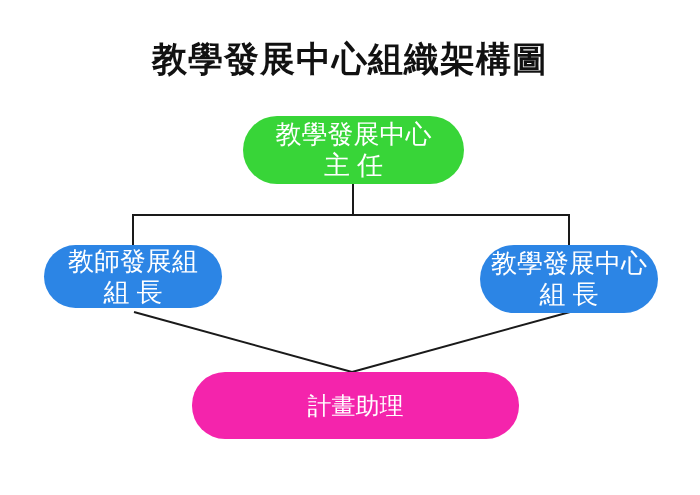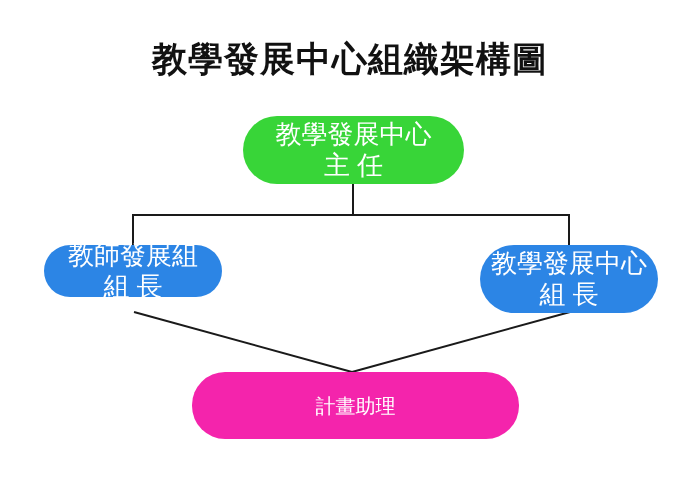--- a/index.html
+++ b/index.html
@@ -57,42 +57,42 @@
     top: 116px;
     width: 221px;
     height: 68px;
     border-radius: 34px;
     background: var(--color-director, #38d538);
   }
   .node-teacher-group {
     left: 44px;
     top: 245px;
     width: 178px;
-    height: 52px;
+    height: 63px;
     border-radius: 34px;
     background: var(--color-group, #2c85e5);
   }
   .node-digital-group {
     left: 480px;
     top: 245px;
     width: 178px;
     height: 68px;
     border-radius: 34px;
     background: var(--color-group, #2c85e5);
   }
   .node-assistant {
     left: 192px;
     top: 372px;
     width: 327px;
     height: 67px;
     border-radius: 33px;
     background: var(--color-assistant, #f424ac);
   }
   .node-assistant .node-line {
-    font-size: 20px;
+    font-size: 24px;
     line-height: 32px;
   }
 </style>
 </head>
 <body>
 
 <div class="canvas">
 
   <div class="page-title">教學發展中心組織架構圖</div>
 

